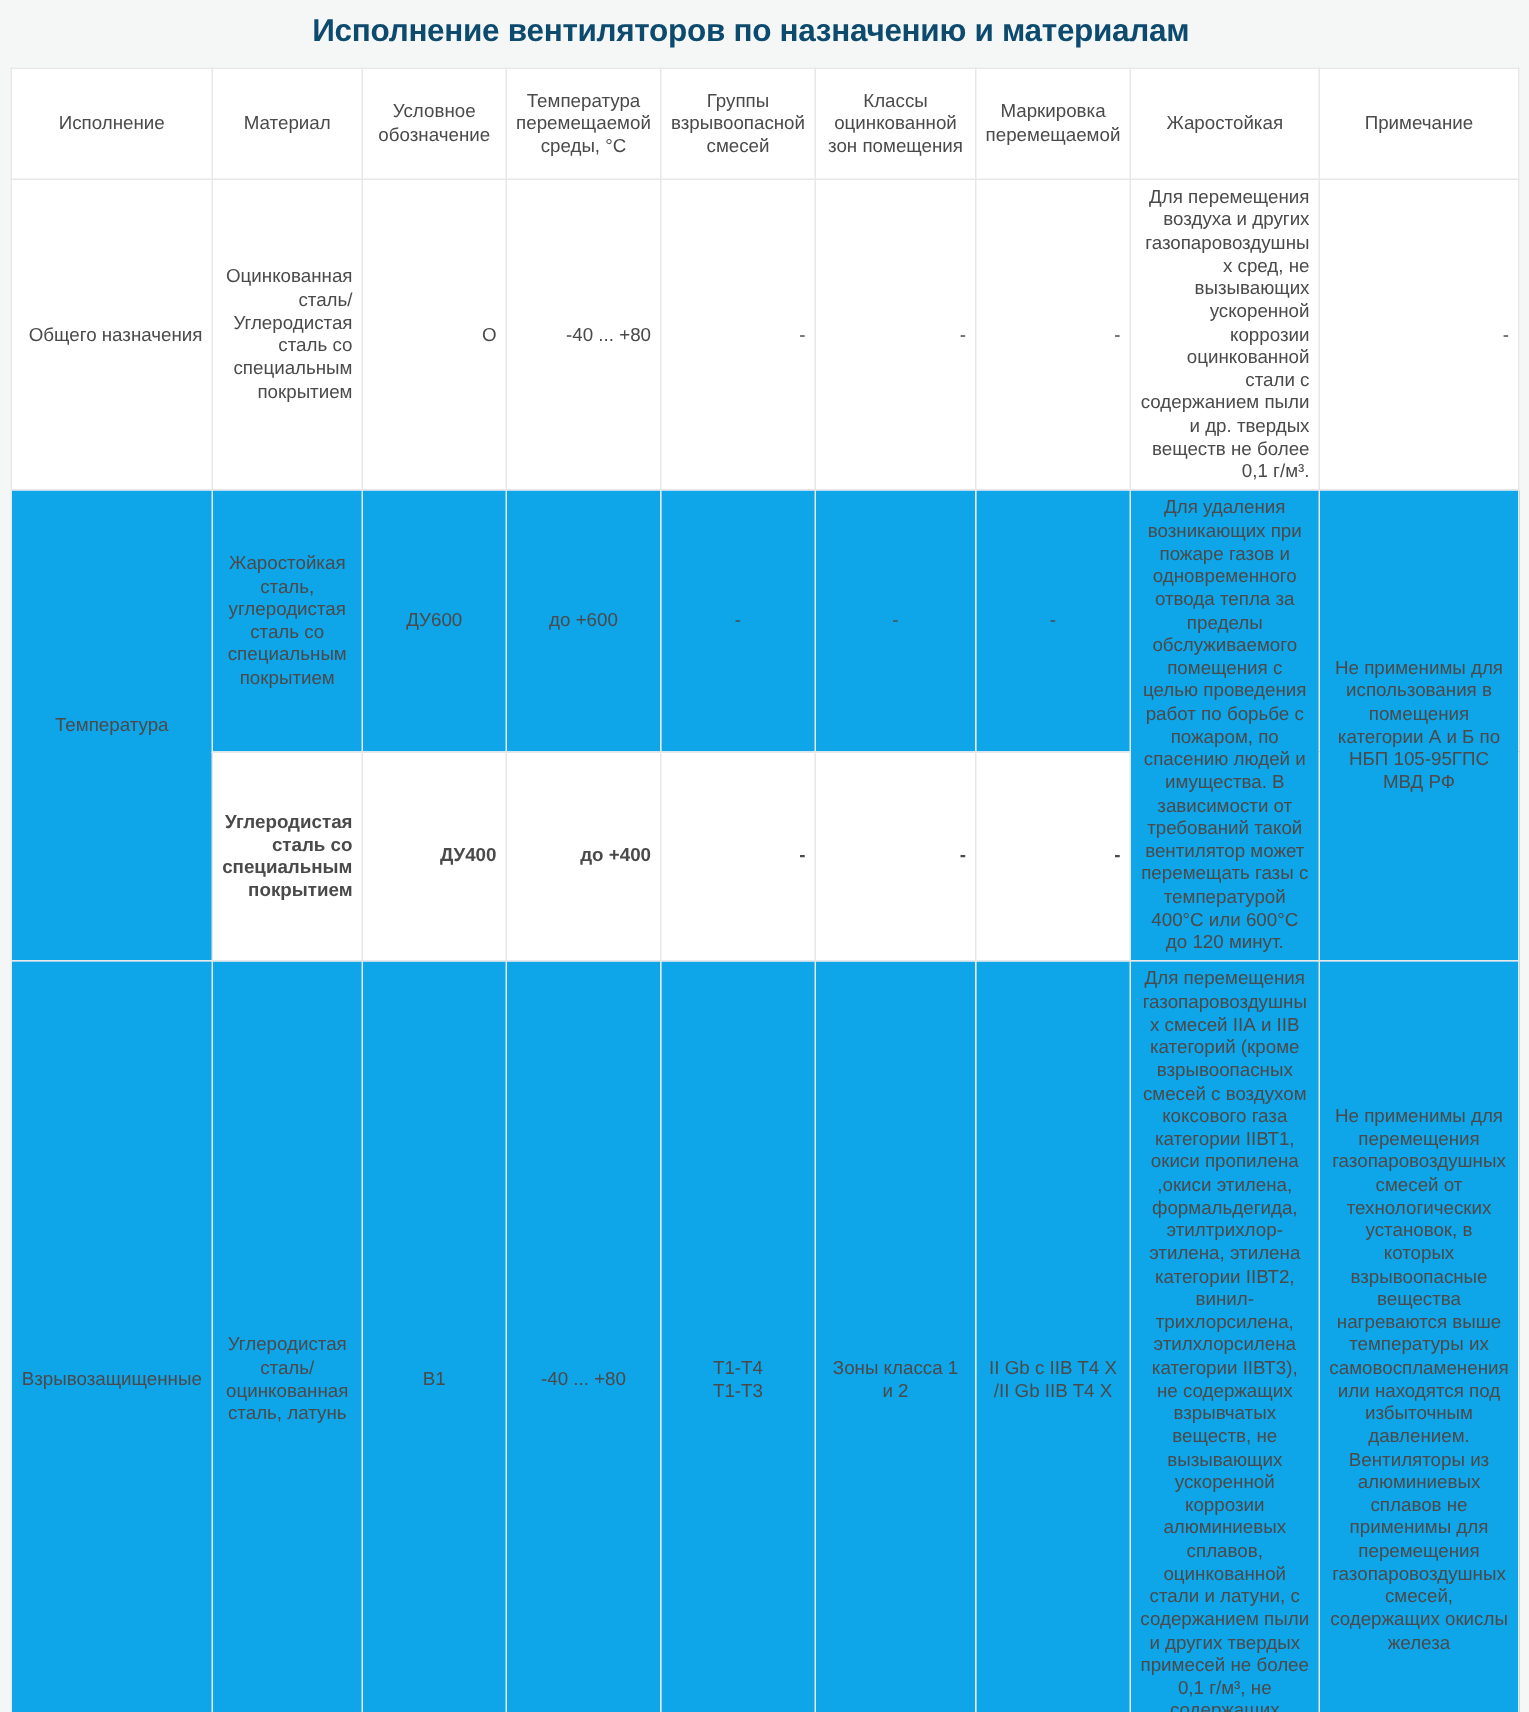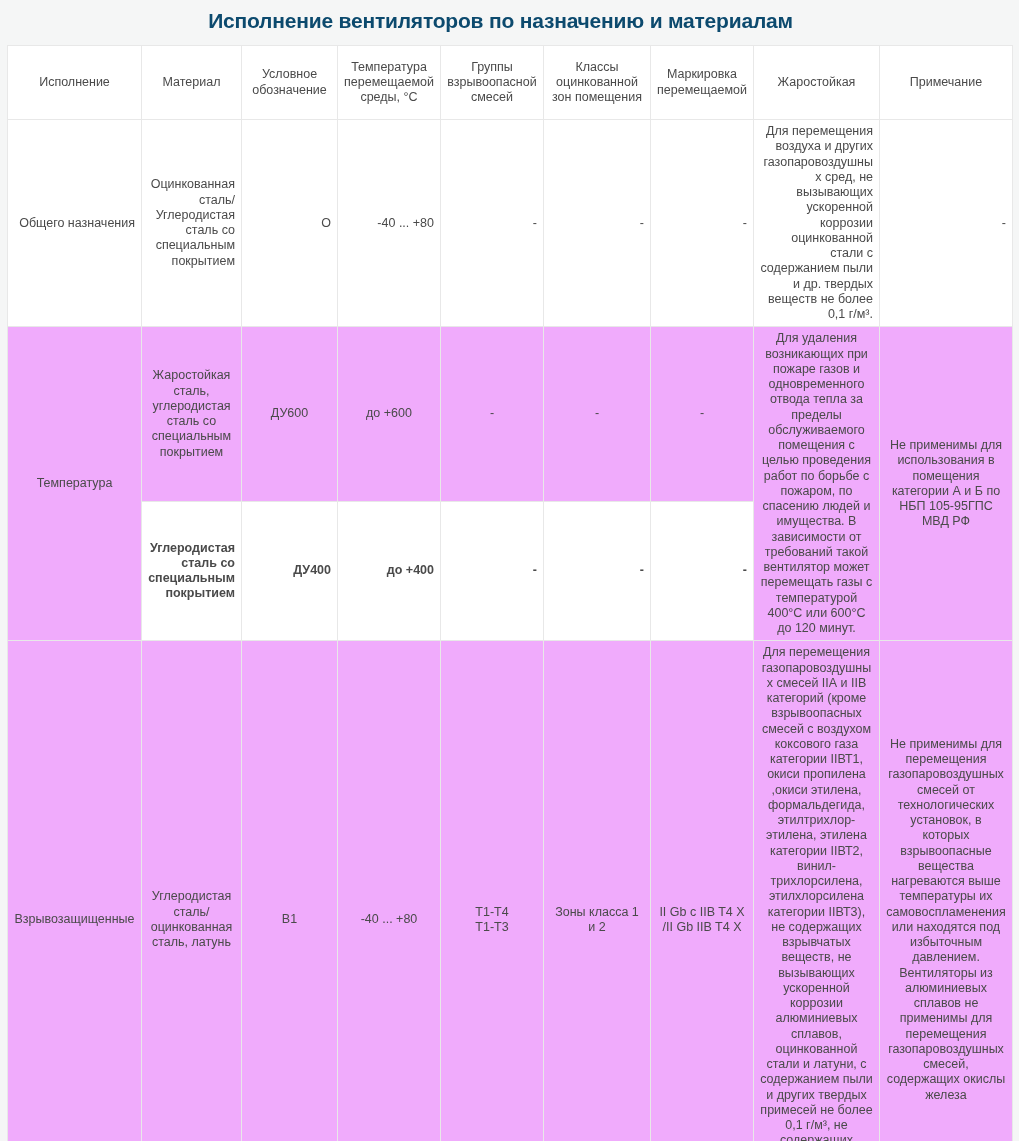--- a/index.html
+++ b/index.html
@@ -45,21 +45,21 @@
     font-weight: 400;
     background: #ffffff;
     color: #4a4a4a;
   }
   tr.header-row { height: 74px; }
   tr.row-h1 { height: 193px; }
   tr.row-h2 { height: 169px; }
   tr.row-h3 { height: 135px; font-weight: bold; }
   tr.row-h4 { height: 521px; }
   tr.row-white > td { background: #ffffff; text-align: right; }
-  tr.row-gray  > td { background: #f0abfc; }
+  tr.row-gray  > td { background: #0ea5e9; }
   td.pre { white-space: pre-line; }
 </style>
 </head>
 <body>
 
 <div class="page">
 
   <h1 class="page-title">Исполнение вентиляторов по назначению и материалам</h1>
 
   <table class="spec-table">

